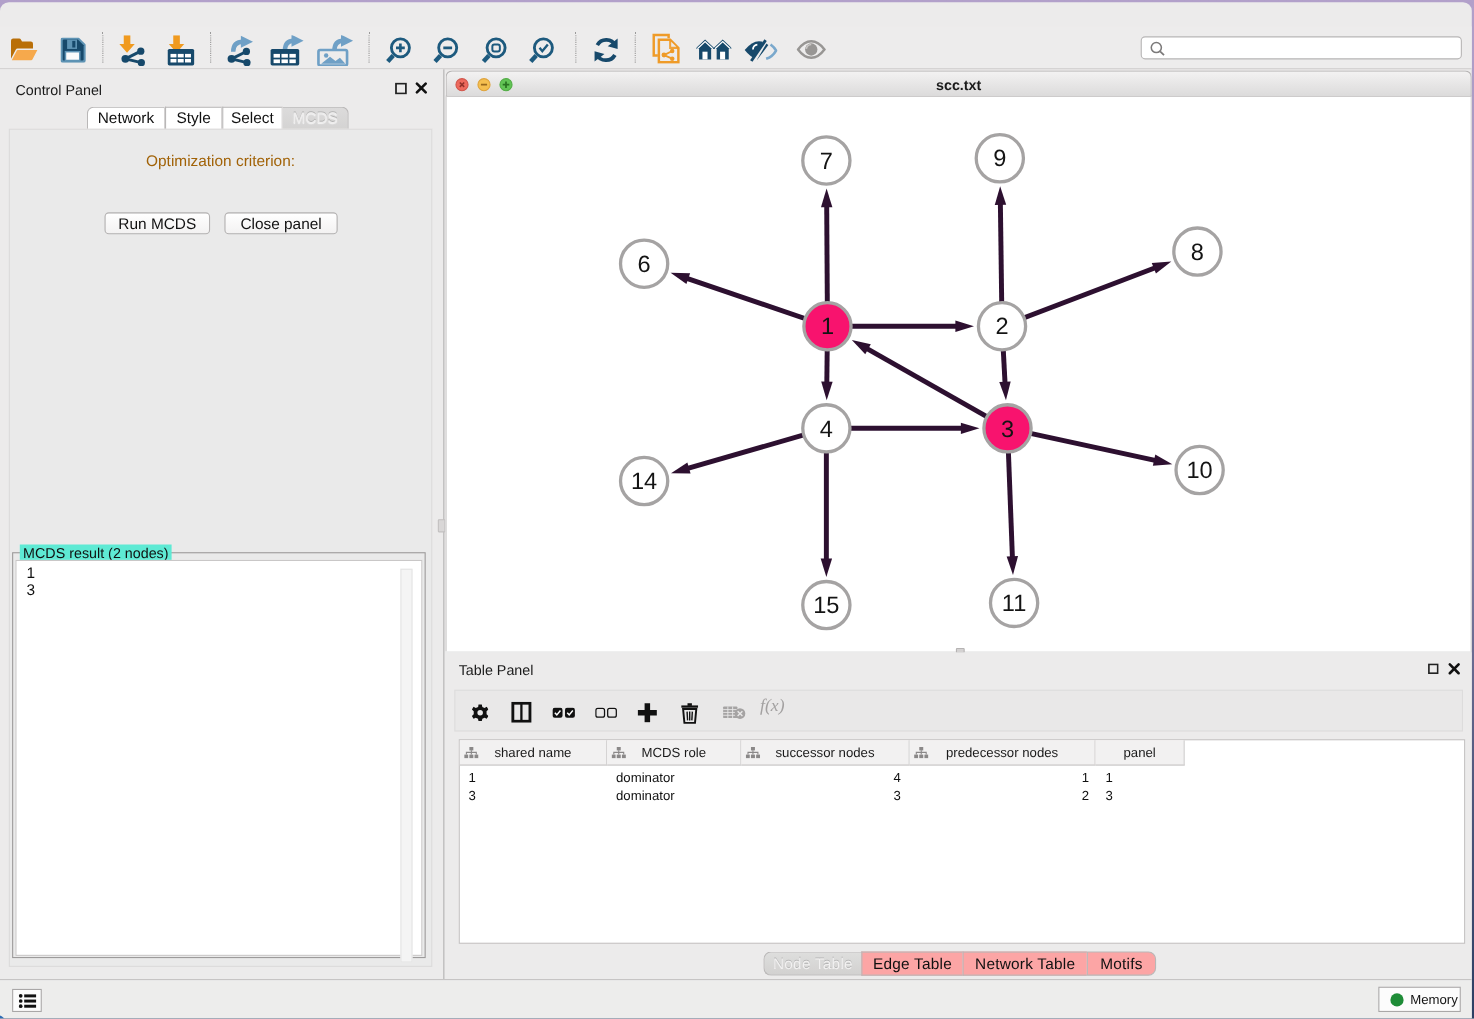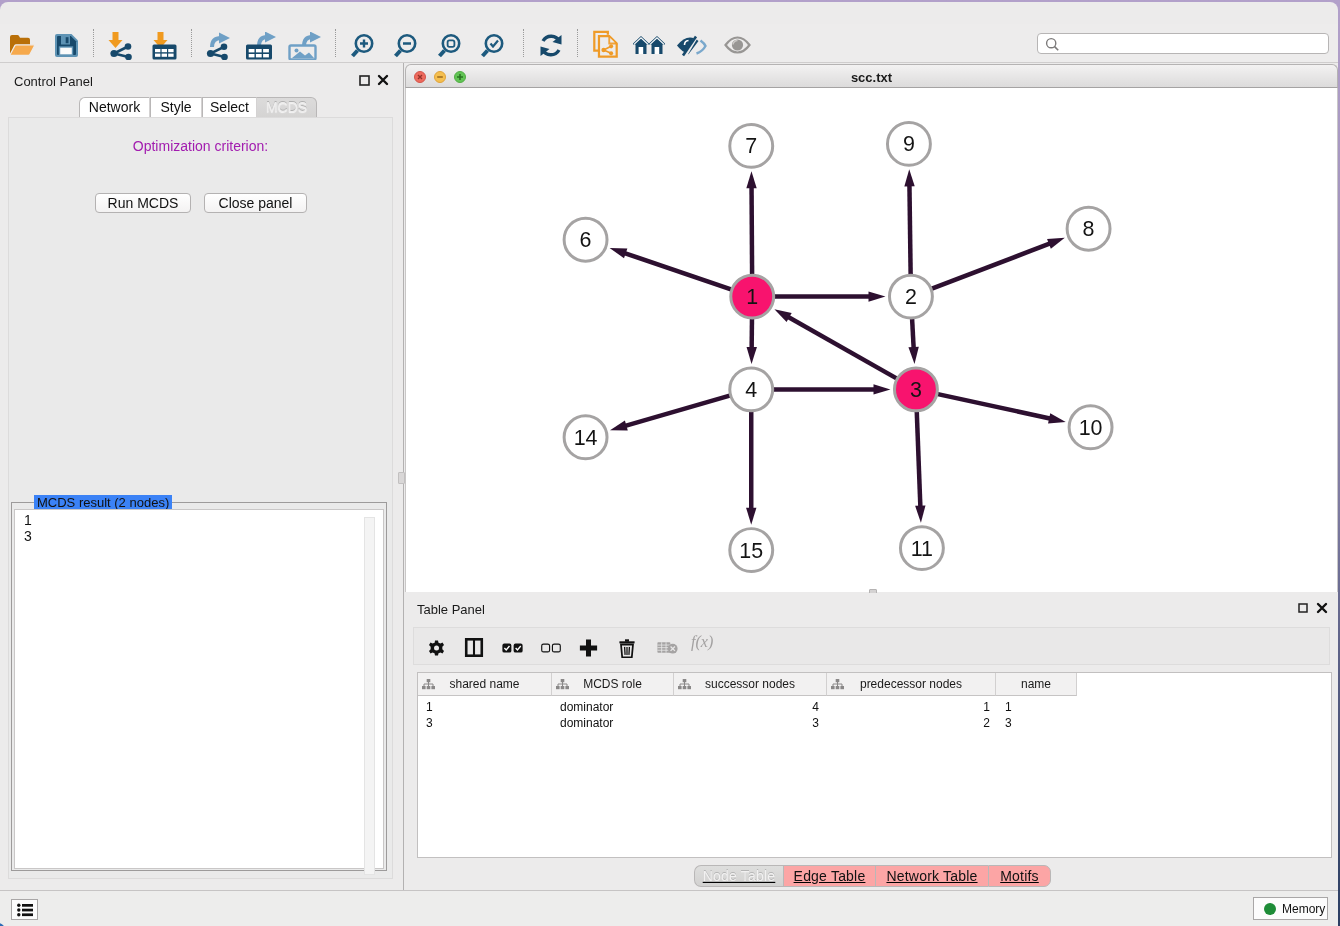--- a/index.html
+++ b/index.html
@@ -17,42 +17,42 @@
 #search { position:absolute; left:1037px; top:31px; width:292px; height:21px; background:#fff; border:1px solid #b7b5b5; border-radius:4px; }
 
 #cpanel { position:absolute; left:0; top:61px; width:404px; height:827px; background:#ecebeb; border-right:1px solid #b3b1b1; }
 .phead { font-size:13px; color:#1a1a1a; }
 
 #ctabs { position:absolute; left:79px; top:34px; height:20px; display:flex; }
 .ctab { height:36px; background:#fff; border:1px solid #b9b7b7; border-right:1px solid #d4d2d2; font-size:14px; color:#111; text-align:center; line-height:19px; }
 .ctab.first { border-radius:6px 0 0 6px; }
 .ctab.mcds { background:linear-gradient(#dcdbdb,#cecdcc); border:1px solid #b9b7b7; border-left:none; border-radius:0 6px 6px 0; color:#eeeded; text-shadow:0 1px 1px #f8f8f8, 0 -1px 0 #b0b0b0; }
 #cbody { position:absolute; left:8px; top:54px; width:385px; height:762px; background:#eaeaea; border:1px solid #dcdbdb; }
-#optlabel { position:absolute; left:0; top:20px; width:100%; text-align:center; font-size:14px; color:#a21caf; }
+#optlabel { position:absolute; left:0; top:20px; width:100%; text-align:center; font-size:14px; color:#a16207; }
 #combo { position:absolute; left:36px; top:42px; width:312px; height:21px; background:#fff; border:1px solid #a9a7a7; border-radius:4px; font-size:14px; color:#111; line-height:19px; padding-left:13px; }
 .btn { position:absolute; top:75px; height:20px; background:linear-gradient(#ffffff,#f3f2f2); border:1px solid #b4b2b2; border-radius:4px; font-size:14px; color:#111; text-align:center; line-height:18px; }
 #fieldset { position:absolute; left:2px; top:384px; width:376px; height:369px; border:1px solid #9d9b9b; }
-#legend { position:absolute; left:22px; top:-8px; background:#3b82f6; padding:0 3px; font-size:13px; color:#111; }
+#legend { position:absolute; left:6px; top:-8px; background:#5eead4; padding:0 3px; font-size:13px; color:#111; }
 #ta { position:absolute; left:2px; top:6px; width:370px; height:360px; background:#fff; border:1px solid #c9c7c7; font-size:14px; color:#111; line-height:16px; padding:2px 0 0 9px; }
 #tascroll { position:absolute; right:8px; top:7px; width:11px; height:358px; background:#f4f4f4; border:1px solid #e4e4e4; }
 
 #netwin { position:absolute; left:405px; top:62px; width:933px; height:530px; }
 #nettitle { position:absolute; left:0; top:0; width:100%; height:24px; background:linear-gradient(#f3f2f2,#dcdbdb); border:1px solid #b5b3b3; border-bottom:1px solid #a5a3a3; border-radius:6px 6px 0 0; }
 .lamp { position:absolute; top:6px; width:12px; height:12px; border-radius:50%; }
 #nettext { position:absolute; top:5px; width:100%; text-align:center; font-size:13px; font-weight:bold; color:#1a1a1a; }
 #canvas { position:absolute; left:0; top:24px; width:933px; height:504px; background:#fff; border-left:1px solid #c9c7c7; border-right:1px solid #c9c7c7; }
 #hsplit { position:absolute; left:464px; top:525px; width:8px; height:5px; background:#d4d2d2; border:1px solid #b5b3b3; border-radius:1px; }
 
 #tpanel { position:absolute; left:405px; top:591px; width:933px; height:297px; background:#ecebeb;padding-left:44px; }
 #ttoolbar { position:absolute; left:8px; top:34px; width:917px; height:38px; background:#e9e8e8; border:1px solid #dddcdc; }
 #tblwrap { position:absolute; left:12px; top:79px; width:915px; height:186px; background:#fff; border:1px solid #c2c0c0; }
 .hdr { position:absolute; top:0; height:23px; background:#f2f1f1; border-right:1px solid #d2d0d0; border-bottom:1px solid #c6c4c4; font-size:12px; color:#1a1a1a; }
 .hlabel { position:absolute; top:4px; width:100%; text-align:center; }
 .cell { position:absolute; font-size:12px; color:#111; }
-#ttabs { position:absolute; left:289px; top:272px; height:32px; display:flex;text-decoration:underline; }
+#ttabs { position:absolute; left:289px; top:272px; height:32px; display:flex; }
 .ttab { height:22px; background:#fca5a5; border:1px solid #b9b7b7; border-right:none; font-size:14px; color:#111; text-align:center; line-height:20px; letter-spacing:0.2px; }
 .ttab.sel { background:linear-gradient(#dededd,#d2d1d0); color:#f2f1f1; text-shadow:0 -1px 0 #b5b5b5; }
 .ttab.last { border-right:1px solid #b9b7b7; border-radius:0 7px 7px 0; }
 .ttab.first { border-radius:7px 0 0 7px; }
 
 #status { position:absolute; left:0; top:888px; width:100%; height:36px; background:#ededec; border-top:1px solid #c6c4c4;padding-left:46px; }
 #listbtn { position:absolute; left:11px; top:8px; width:27px; height:21px; background:#fcfcfc; border:1px solid #a9a7a7; }
 #membtn { position:absolute; right:10px; top:6px; width:75px; height:23px; background:#fcfcfc; border:1px solid #a9a7a7; font-size:12px; color:#111; }
 svg { display:block; }
 </style>
@@ -409,21 +409,21 @@
               <rect x="4.7" y="0" width="3.6" height="3.2"></rect>
               <rect x="0" y="7" width="3.6" height="3.2"></rect>
               <rect x="4.7" y="7" width="3.6" height="3.2"></rect>
               <rect x="9.4" y="7" width="3.6" height="3.2"></rect>
             </g>
             <path d="M6.5 3 L6.5 5 M2 7 L2 5 L11 5 L11 7 M6.5 5 L6.5 7" stroke="#8a8888" stroke-width="1" fill="none"></path>
           </svg>
         <div class="hlabel">predecessor nodes</div>
       </div>
       <div class="hdr" style="left:578px;width:81px">
-        <div class="hlabel">name</div>
+        <div class="hlabel">panel</div>
       </div>
       <div class="cell" style="left:8px;top:27px">1</div>
       <div class="cell" style="left:142px;top:27px">dominator</div>
       <div class="cell" style="left:256px;top:27px;width:145px;text-align:right">4</div>
       <div class="cell" style="left:409px;top:27px;width:163px;text-align:right">1</div>
       <div class="cell" style="left:587px;top:27px">1</div>
       <div class="cell" style="left:8px;top:43px">3</div>
       <div class="cell" style="left:142px;top:43px">dominator</div>
       <div class="cell" style="left:256px;top:43px;width:145px;text-align:right">3</div>
       <div class="cell" style="left:409px;top:43px;width:163px;text-align:right">2</div>

